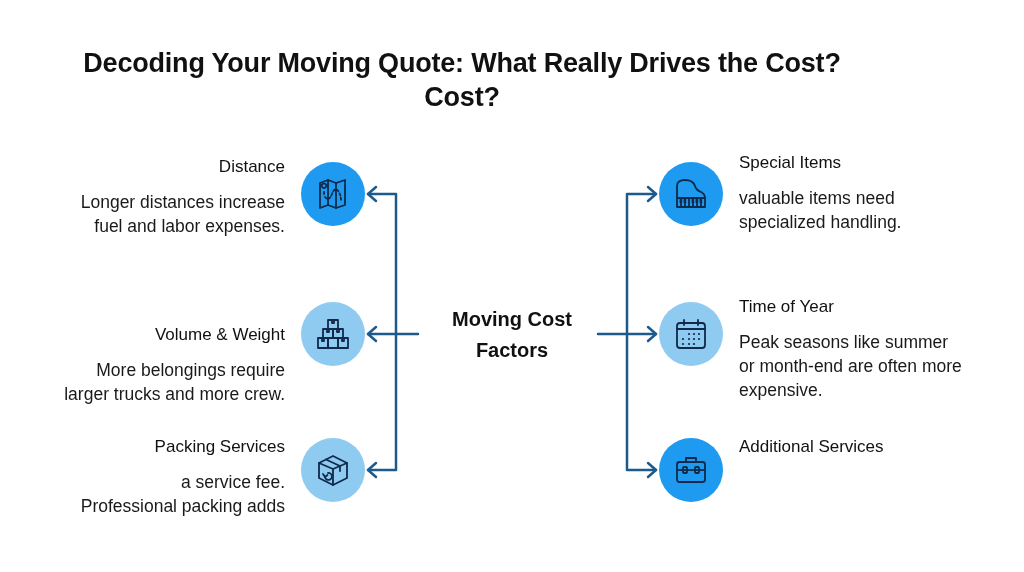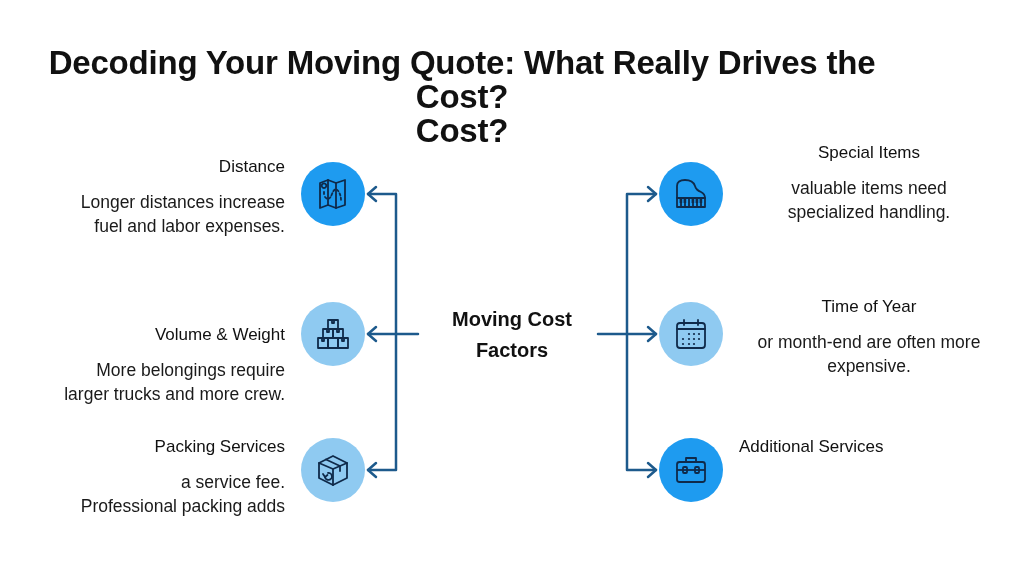--- a/index.html
+++ b/index.html
@@ -2,21 +2,21 @@
 <html><head>
   <meta charset="utf-8">
   <style>
     html, body { margin: 0; padding: 0; }
     body {
       width: 1024px; height: 572px; background: #ffffff; position: relative; overflow: hidden;
       font-family: "Liberation Sans", "DejaVu Sans", sans-serif; color: #111111;
     }
     .title {
       position: absolute; left: 0; top: 46px; width: 924px; text-align: center;
-      font-size: 33px; font-weight: bold; line-height: 34px; letter-spacing: -0.2px;
+      font-size: 27px; font-weight: bold; line-height: 34px; letter-spacing: -0.2px;
     }
     .factor { position: absolute; width: 260px; }
     .factor.left { text-align: right; }
     .factor.right { text-align: left; }
     .factor .ftitle { font-size: 17px; font-weight: normal; line-height: 26px; margin-bottom: 10px; }
     .factor .fdesc { font-size: 17.5px; line-height: 24px; color: #1a1a1a; }
     .circle {
       position: absolute; width: 64px; height: 64px; border-radius: 50%;
       display: flex; align-items: center; justify-content: center;
     }
@@ -127,21 +127,21 @@
     <path d="M10 24 L10 33 M14 24 L14 33 M18 24 L18 33 M22 24 L22 33 M26 24 L26 33 M30 24 L30 33"></path>
     <g fill="#0f2a4a" stroke="none">
       <rect x="8.6" y="24" width="2.6" height="5"></rect>
         <rect x="12.6" y="24" width="2.6" height="5"></rect>
       <rect x="20.6" y="24" width="2.6" height="5"></rect>
         <rect x="24.6" y="24" width="2.6" height="5"></rect>
       <rect x="28.6" y="24" width="2.6" height="5"></rect>
     </g>
   </svg>
 </div>
-<div class="factor right" style="left:739px; top:140px;text-align:center;">
+<div class="factor right" style="left:739px; top:150px;">
   <div class="ftitle">Special Items</div>
   <div class="fdesc">
     <div>valuable items need</div>
     <div>specialized handling.</div>
   </div>
 </div>
 
 <div class="circle light" style="left:659px; top:302px;">
   <svg viewBox="0 0 40 40" fill="none" stroke="#0f2a4a" stroke-width="1.8" stroke-linejoin="round" stroke-linecap="round">
     <rect x="6" y="9" width="28" height="25" rx="3"></rect>
@@ -154,23 +154,24 @@
       <circle cx="12" cy="25" r="1.1"></circle>
         <circle cx="18" cy="25" r="1.1"></circle>
         <circle cx="23" cy="25" r="1.1"></circle>
         <circle cx="28" cy="25" r="1.1"></circle>
       <circle cx="12" cy="30" r="1.1"></circle>
         <circle cx="18" cy="30" r="1.1"></circle>
         <circle cx="23" cy="30" r="1.1"></circle>
     </g>
   </svg>
 </div>
-<div class="factor right" style="left:739px; top:294px;text-align:center;">
+<div class="factor right" style="left:739px; top:294px;">
   <div class="ftitle">Time of Year</div>
   <div class="fdesc">
+    <div>Peak seasons like summer</div>
     <div>or month-end are often more</div>
     <div>expensive.</div>
   </div>
 </div>
 
 <div class="circle dark" style="left:659px; top:438px;">
   <svg viewBox="0 0 40 40" fill="none" stroke="#0f2a4a" stroke-width="1.8" stroke-linejoin="round">
     <path d="M15 12 L15 8 L25 8 L25 12"></path>
     <rect x="6" y="12" width="28" height="20" rx="2.5"></rect>
     <path d="M6 20 L34 20"></path>

